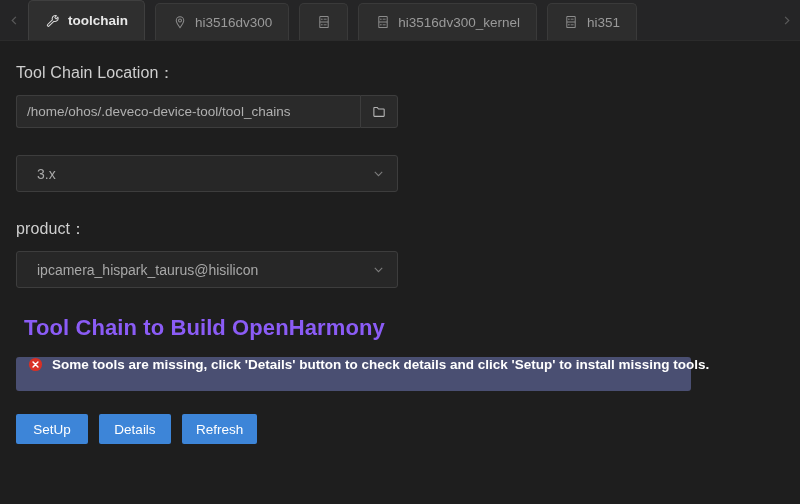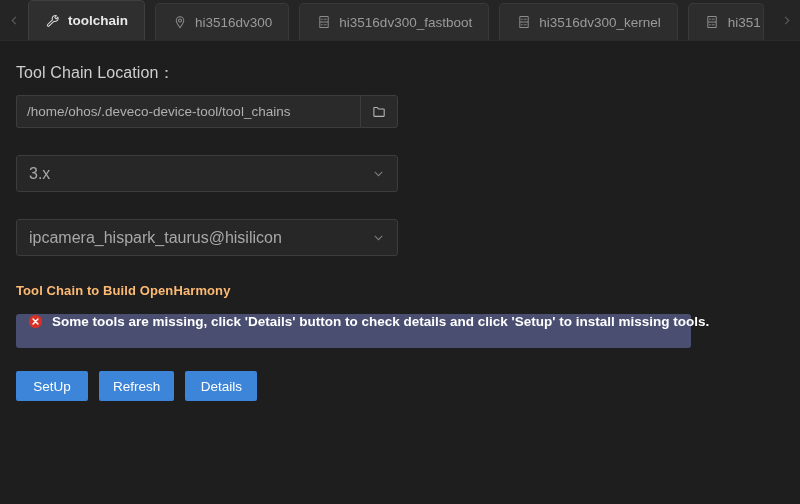--- a/index.html
+++ b/index.html
@@ -169,42 +169,43 @@
     height: 37px;
     background: #272727;
     border: 1px solid #3d3d3d;
     border-radius: 3px;
     display: flex;
     align-items: center;
     padding: 0 12px;
   }
 
   .select-value {
-    font-size: 16px;
+    font-size: 14px;
     color: #a8a8a8;
     flex: 1 1 auto;
     overflow: hidden;
     white-space: nowrap;
     text-overflow: ellipsis;
+    margin-left: 8px;
   }
 
   .select-arrow {
     color: #7d7d7d;
     display: flex;
     align-items: center;
     flex: 0 0 auto;
     margin-left: 8px;
   }
   .select-arrow svg { display: block; }
 
   .section-title {
-    font-size: 13px;
+    font-size: 22px;
     font-weight: bold;
-    color: #fdba74;
-    margin: 4px 0 16px 0;
+    color: #8b5cf6;
+    margin: 4px 0 16px 8px;
     letter-spacing: 0.1px;
   }
 
   .alert {
     display: flex;
     align-items: flex-start;
     gap: 9px;
     width: 675px;
     height: 34px;
     background: #4a4f72;
@@ -290,21 +291,20 @@
         <span class="tab-icon">
           <svg width="14" height="14" viewBox="0 0 16 16" fill="none" stroke="currentColor" stroke-width="1.15">
             <rect x="3.2" y="1.6" width="9.6" height="12.8" rx="0.8"></rect>
             <path d="M3.2 8h9.6"></path>
             <circle cx="5.6" cy="4.8" r="0.85" fill="currentColor" stroke="none"></circle>
             <path d="M7.6 4.8h3.4" stroke-width="1"></path>
             <circle cx="5.6" cy="11.2" r="0.85" fill="currentColor" stroke="none"></circle>
             <path d="M7.6 11.2h3.4" stroke-width="1"></path>
           </svg>
         </span>
-        <span>hi3516dv300_fastboot</span>
       </div>
 
       <div class="tab">
         <span class="tab-icon">
           <svg width="14" height="14" viewBox="0 0 16 16" fill="none" stroke="currentColor" stroke-width="1.15">
             <rect x="3.2" y="1.6" width="9.6" height="12.8" rx="0.8"></rect>
             <path d="M3.2 8h9.6"></path>
             <circle cx="5.6" cy="4.8" r="0.85" fill="currentColor" stroke="none"></circle>
             <path d="M7.6 4.8h3.4" stroke-width="1"></path>
             <circle cx="5.6" cy="11.2" r="0.85" fill="currentColor" stroke="none"></circle>
@@ -360,20 +360,21 @@
         <span class="select-value">3.x</span>
         <span class="select-arrow">
           <svg width="13" height="13" viewBox="0 0 14 14" fill="none" stroke="currentColor" stroke-width="1.15">
             <path d="M3 5.3 L7 9.3 L11 5.3"></path>
           </svg>
         </span>
       </div>
     </div>
 
     <div class="field-block">
+      <div class="field-label">product：</div>
       <div class="select-box">
         <span class="select-value">ipcamera_hispark_taurus@hisilicon</span>
         <span class="select-arrow">
           <svg width="13" height="13" viewBox="0 0 14 14" fill="none" stroke="currentColor" stroke-width="1.15">
             <path d="M3 5.3 L7 9.3 L11 5.3"></path>
           </svg>
         </span>
       </div>
     </div>
 
@@ -384,18 +385,18 @@
         <svg width="15" height="15" viewBox="0 0 16 16">
           <circle cx="8" cy="8" r="7" fill="#d93025"></circle>
           <path d="M5.4 5.4 L10.6 10.6 M10.6 5.4 L5.4 10.6" stroke="#ffffff" stroke-width="1.6" stroke-linecap="round"></path>
         </svg>
       </span>
       <span class="alert-text">Some tools are missing, click 'Details' button to check details and click 'Setup' to install missing tools.</span>
     </div>
 
     <div class="btn-row">
       <button class="btn">SetUp</button>
+      <button class="btn">Details</button>
       <button class="btn">Refresh</button>
-      <button class="btn">Details</button>
     </div>
 
   </div>
 </div>
 
 </body></html>

